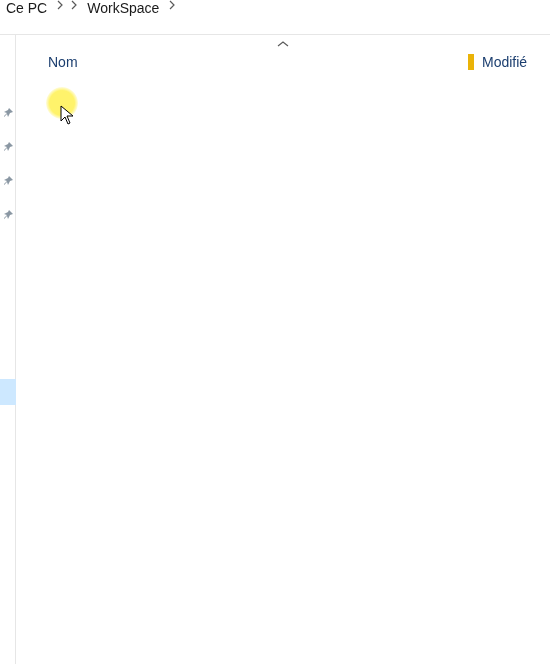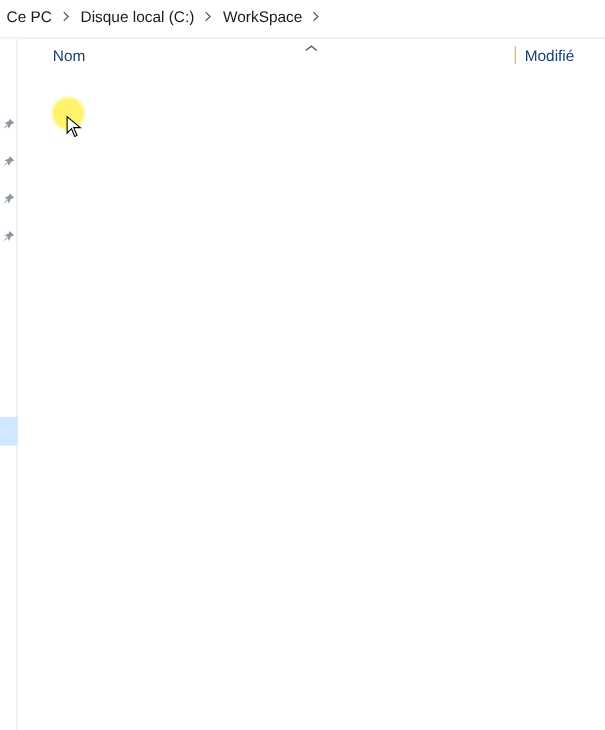--- a/index.html
+++ b/index.html
@@ -9,21 +9,21 @@
     font-family: "Segoe UI", Arial, sans-serif;
     font-size: 14px;
     color: #1a1a1a;
     background: #ffffff;
     overflow: hidden;
     position: relative;
   }
 
   .breadcrumb {
     display: flex;
-    align-items: center;
+    align-items: flex-start;
     height: 30px;
     padding-left: 0;
     background: #ffffff;
   }
   .breadcrumb-item {
     padding: 0 6px;
     color: #1a1a1a;
     cursor: pointer;
     white-space: nowrap;
   }
@@ -80,29 +80,30 @@
     justify-content: center;
     color: #5a5a5a;
     cursor: pointer;
   }
   .collapse-caret svg { width: 12px; height: 6px; }
 
   .columns-header {
     display: flex;
     align-items: center;
     height: 30px;
+    margin-top: 12px;
     border-bottom: 1px solid transparent;
   }
   .col {
     color: #1b3e6f;
     padding: 0 14px;
     cursor: pointer;
   }
   .col-nom { flex: 0 0 452px; padding-left: 32px; }
-  .col-mod { flex: 0 0 80px; border-left: 1px solid #eab308; padding-left: 8px; }
+  .col-mod { flex: 0 0 80px; border-left: 6px solid #eab308; padding-left: 8px; }
 
   .empty-text {
     color: #6d6d6d;
     position: absolute;
     top: 80px;
     right: 0;
     text-align: right;
     white-space: nowrap;
   }
 
@@ -127,21 +128,20 @@
 </head>
 <body>
 
 <div class="breadcrumb">
   <span class="breadcrumb-item">Ce PC</span>
   <span class="breadcrumb-chevron">
     <svg viewBox="0 0 7 10">
         <path d="M1 1 L5 5 L1 9" fill="none" stroke="#5a5a5a" stroke-width="1.2"></path>
       </svg>
   </span>
-  <span class="breadcrumb-item">Disque local (C:)</span>
   <span class="breadcrumb-chevron">
     <svg viewBox="0 0 7 10">
         <path d="M1 1 L5 5 L1 9" fill="none" stroke="#5a5a5a" stroke-width="1.2"></path>
       </svg>
   </span>
   <span class="breadcrumb-item">WorkSpace</span>
   <span class="breadcrumb-chevron">
     <svg viewBox="0 0 7 10">
         <path d="M1 1 L5 5 L1 9" fill="none" stroke="#5a5a5a" stroke-width="1.2"></path>
       </svg>

